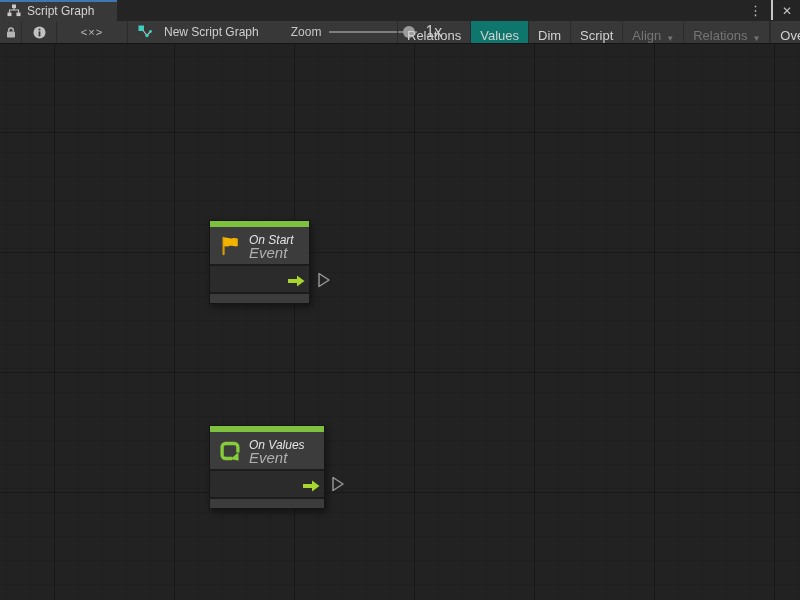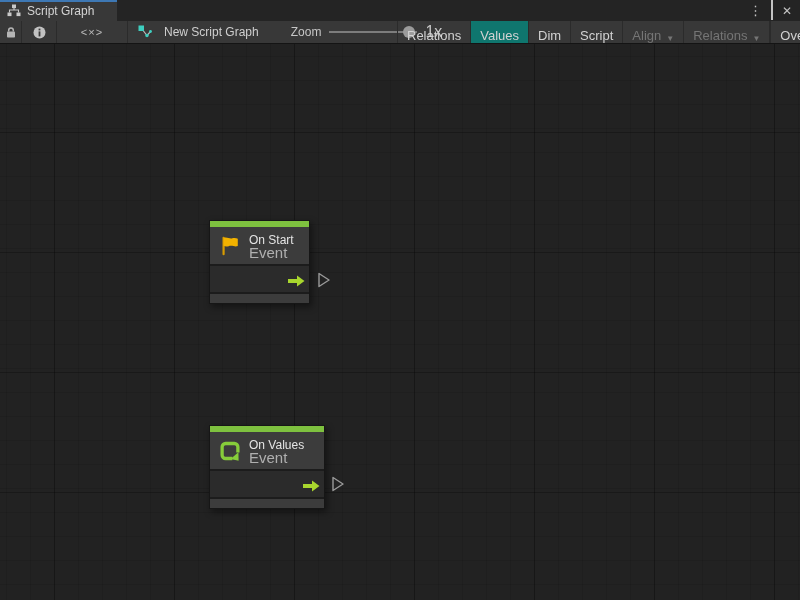--- a/index.html
+++ b/index.html
@@ -46,21 +46,21 @@
 
   
   .canvas { position:absolute; left:0; top:44px; width:800px; height:556px;
     background-color:#222222;
     background-image:
       linear-gradient(rgba(0,0,0,0.26) 1px, transparent 1px),
       linear-gradient(90deg, rgba(0,0,0,0.26) 1px, transparent 1px),
       linear-gradient(rgba(0,0,0,0.10) 1px, transparent 1px),
       linear-gradient(90deg, rgba(0,0,0,0.10) 1px, transparent 1px);
     background-size:120px 120px, 120px 120px, 24px 24px, 24px 24px;
-    background-position:54px 88px, 54px 88px, 6px 12px, 6px 12px; }
+    background-position:54px 88px, 54px 88px, 6px 12px, 6px 12px;font-style:italic; }
 
   
   .node { position:absolute; border:1px solid #161616; background:#2b2b2b;
     box-shadow:2px 3px 7px rgba(0,0,0,0.45); cursor:default; }
   .node-bar { height:6px; background:#7ec13f; }
   .node-header { height:37px; background:#3c3c3c; display:flex; align-items:center;
     gap:8px; padding:0 8px 0 9px; }
   .node-icon { width:22px; height:22px; flex:none; display:flex; align-items:center; justify-content:center; }
   .node-titles { display:flex; flex-direction:column; justify-content:center; }
   .node-title { color:#e4e4e4; font-size:12px; line-height:14px; white-space:nowrap; }

